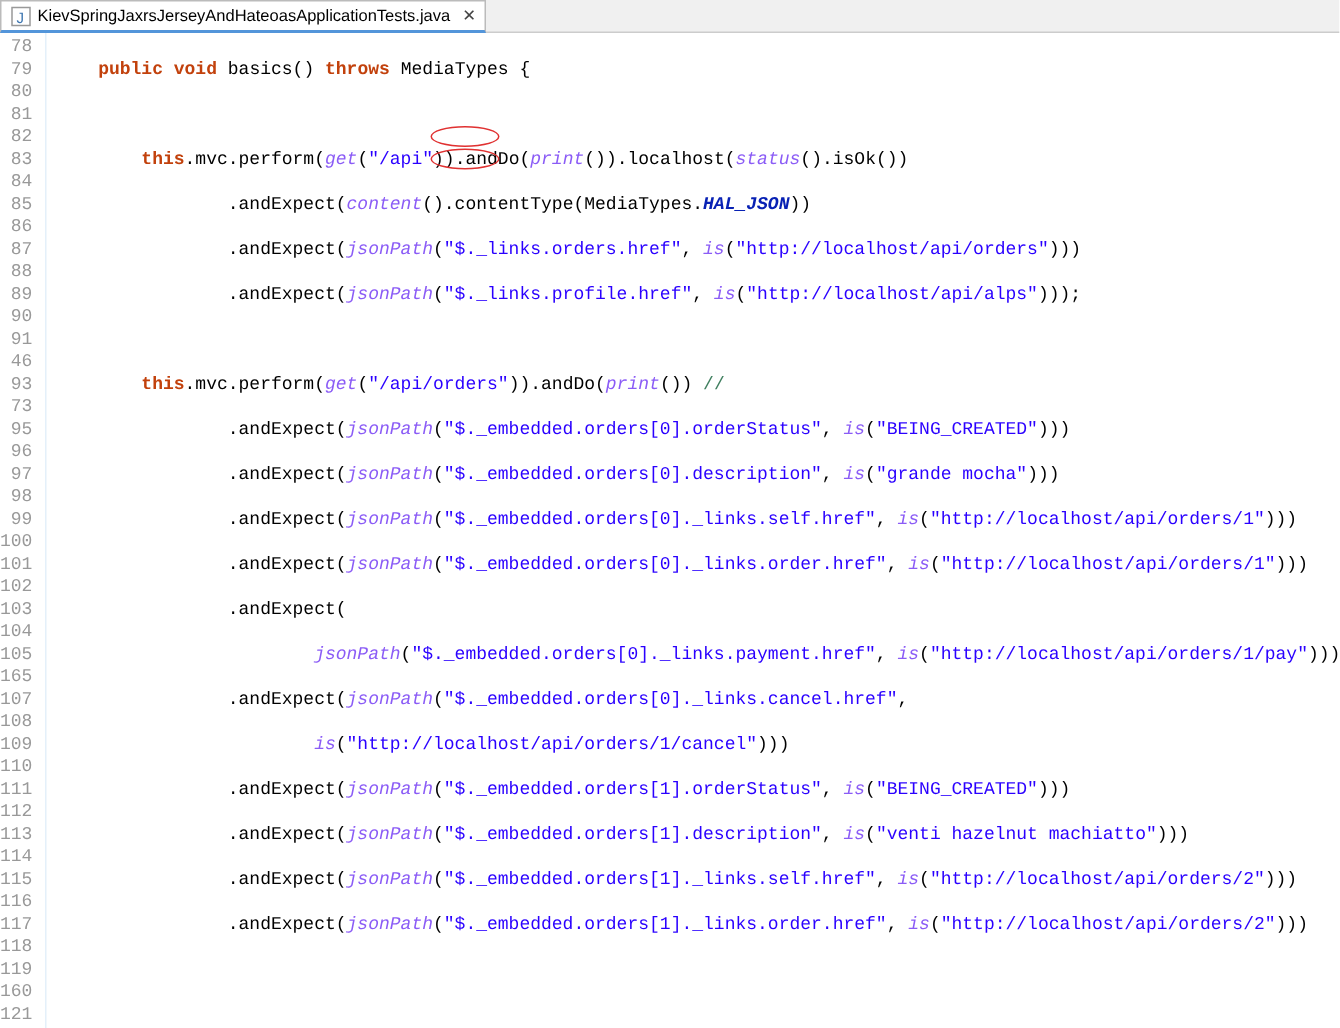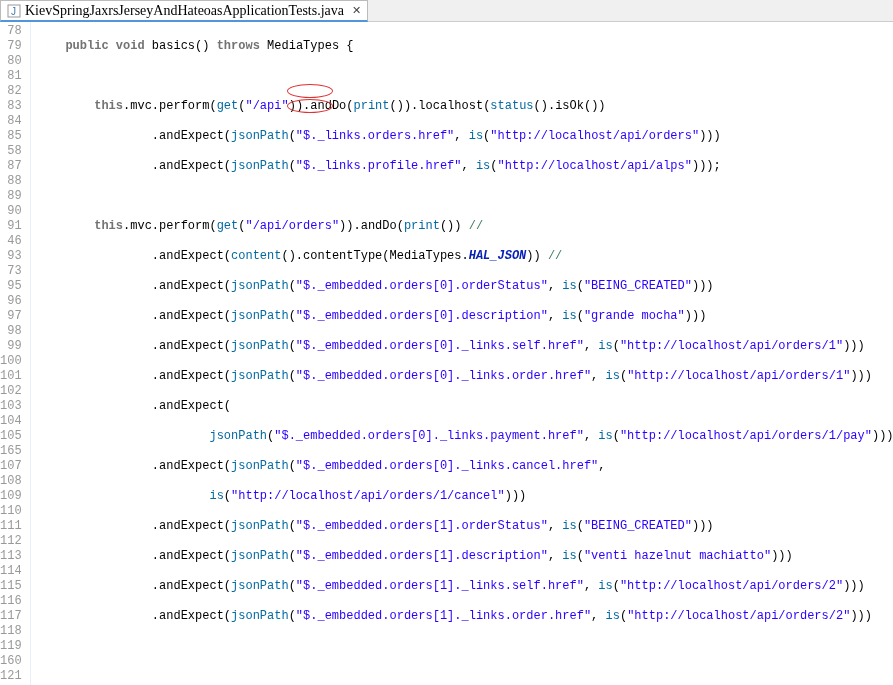--- a/index.html
+++ b/index.html
@@ -1,29 +1,29 @@
 <!DOCTYPE html>
 <html><head>
   <meta charset="utf-8">
   <style>
     * { margin: 0; padding: 0; box-sizing: border-box; }
     body { font-family: Consolas, Monaco, 'Courier New', monospace; font-size: 12px; background: #fff; }
     .tab-bar { background: #f0f0f0; border-bottom: 1px solid #ccc; display: flex; height: 22px; }
     .tab { display: flex; align-items: center; background: #fff; border: 1px solid #bbb; border-bottom: 2px solid #5395da; padding: 0 6px; gap: 4px; height: 22px; }
     .tab-icon { display: inline-flex; }
-    .tab-label { font-family: Liberation Serif, serif; font-size: 14px; color: #000; }
+    .tab-label { font-family: Liberation Sans, sans-serif; font-size: 11px; color: #000; }
     .tab-close { font-family: Tahoma, Arial, sans-serif; font-size: 11px; color: #444; margin-left: 4px; }
     .editor { display: flex; height: calc(100% - 22px); background: #fff; }
     .gutter { width: 40px; background: #fff; text-align: right; padding-right: 8px; border-right: 1px solid #e4f0fa; color: #999; line-height: 15px; padding-top: 2px; }
     .code { flex: 1; padding-left: 6px; line-height: 15px; padding-top: 2px; white-space: pre; overflow: hidden; }
     .line { height: 15px; }
-    .kw { color: #737373; font-weight: bold; }
+    .kw { color: #c2410c; font-weight: bold; }
     .str { color: #2a00ff; }
     .cmt { color: #3f7f5f; }
-    .sit { color: #0369a1; }
+    .sit { color: #8b5cf6; font-style: italic; }
     .sbi { color: #0821b4; font-weight: bold; font-style: italic; }
     .blk { color: #000; }
     .circle1 { position: absolute; border: 1.5px solid #e03131; border-radius: 50%; width: 46px; height: 14px; pointer-events: none; }
     .circle2 { position: absolute; border: 1.5px solid #e03131; border-radius: 50%; width: 46px; height: 14px; pointer-events: none; }
     .code-wrapper { position: relative; }
   </style>
 </head>
 <body>
 
 <div class="tab-bar">
@@ -42,21 +42,21 @@
 <div class="editor">
   <div class="gutter" id="gutter">
       <div class="line">78</div>
       <div class="line">79</div>
       <div class="line">80</div>
       <div class="line">81</div>
       <div class="line">82</div>
       <div class="line">83</div>
       <div class="line">84</div>
       <div class="line">85</div>
-      <div class="line">58</div>
+      <div class="line">86</div>
       <div class="line">87</div>
       <div class="line">88</div>
       <div class="line">89</div>
       <div class="line">90</div>
       <div class="line">91</div>
       <div class="line">46</div>
       <div class="line">93</div>
       <div class="line">73</div>
       <div class="line">95</div>
       <div class="line">96</div>
@@ -86,25 +86,25 @@
       <div class="line">160</div>
       <div class="line">121</div>
     </div>
   <div class="code-wrapper">
     <div class="circle1" style="left:256px; top:62px;"></div>
     <div class="circle2" style="left:256px; top:77px;"></div>
     <div class="code">
 <div class="line"><span>    </span><span class="kw">public</span> <span class="kw">void</span><span class="blk"> basics() </span><span class="kw">throws</span><span class="blk"> MediaTypes {</span></div>
 <div class="line"></div>
 <div class="line"><span>        </span><span class="kw">this</span><span class="blk">.mvc.perform(</span><span class="sit">get</span><span class="blk">(</span><span class="str">"/api"</span><span class="blk">)).andDo(</span><span class="sit">print</span><span class="blk">()).localhost(</span><span class="sit">status</span><span class="blk">().isOk())</span></div>
+<div class="line"><span>                </span><span class="blk">.andExpect(</span><span class="sit">content</span><span class="blk">().contentType(MediaTypes.</span><span class="sbi">HAL_JSON</span><span class="blk">))</span></div>
 <div class="line"><span>                </span><span class="blk">.andExpect(</span><span class="sit">jsonPath</span><span class="blk">(</span><span class="str">"$._links.orders.href"</span><span class="blk">, </span><span class="sit">is</span><span class="blk">(</span><span class="str">"http://localhost/api/orders"</span><span class="blk">)))</span></div>
 <div class="line"><span>                </span><span class="blk">.andExpect(</span><span class="sit">jsonPath</span><span class="blk">(</span><span class="str">"$._links.profile.href"</span><span class="blk">, </span><span class="sit">is</span><span class="blk">(</span><span class="str">"http://localhost/api/alps"</span><span class="blk">)));</span></div>
 <div class="line"></div>
 <div class="line"><span>        </span><span class="kw">this</span><span class="blk">.mvc.perform(</span><span class="sit">get</span><span class="blk">(</span><span class="str">"/api/orders"</span><span class="blk">)).andDo(</span><span class="sit">print</span><span class="blk">()) </span><span class="cmt">//</span></div>
-<div class="line"><span>                </span><span class="blk">.andExpect(</span><span class="sit">content</span><span class="blk">().contentType(MediaTypes.</span><span class="sbi">HAL_JSON</span><span class="blk">)) </span><span class="cmt">//</span></div>
 <div class="line"><span>                </span><span class="blk">.andExpect(</span><span class="sit">jsonPath</span><span class="blk">(</span><span class="str">"$._embedded.orders[0].orderStatus"</span><span class="blk">, </span><span class="sit">is</span><span class="blk">(</span><span class="str">"BEING_CREATED"</span><span class="blk">)))</span></div>
 <div class="line"><span>                </span><span class="blk">.andExpect(</span><span class="sit">jsonPath</span><span class="blk">(</span><span class="str">"$._embedded.orders[0].description"</span><span class="blk">, </span><span class="sit">is</span><span class="blk">(</span><span class="str">"grande mocha"</span><span class="blk">)))</span></div>
 <div class="line"><span>                </span><span class="blk">.andExpect(</span><span class="sit">jsonPath</span><span class="blk">(</span><span class="str">"$._embedded.orders[0]._links.self.href"</span><span class="blk">, </span><span class="sit">is</span><span class="blk">(</span><span class="str">"http://localhost/api/orders/1"</span><span class="blk">)))</span></div>
 <div class="line"><span>                </span><span class="blk">.andExpect(</span><span class="sit">jsonPath</span><span class="blk">(</span><span class="str">"$._embedded.orders[0]._links.order.href"</span><span class="blk">, </span><span class="sit">is</span><span class="blk">(</span><span class="str">"http://localhost/api/orders/1"</span><span class="blk">)))</span></div>
 <div class="line"><span>                </span><span class="blk">.andExpect(</span></div>
 <div class="line"><span>                        </span><span class="sit">jsonPath</span><span class="blk">(</span><span class="str">"$._embedded.orders[0]._links.payment.href"</span><span class="blk">, </span><span class="sit">is</span><span class="blk">(</span><span class="str">"http://localhost/api/orders/1/pay"</span><span class="blk">)))</span></div>
 <div class="line"><span>                </span><span class="blk">.andExpect(</span><span class="sit">jsonPath</span><span class="blk">(</span><span class="str">"$._embedded.orders[0]._links.cancel.href"</span><span class="blk">,</span></div>
 <div class="line"><span>                        </span><span class="sit">is</span><span class="blk">(</span><span class="str">"http://localhost/api/orders/1/cancel"</span><span class="blk">)))</span></div>
 <div class="line"><span>                </span><span class="blk">.andExpect(</span><span class="sit">jsonPath</span><span class="blk">(</span><span class="str">"$._embedded.orders[1].orderStatus"</span><span class="blk">, </span><span class="sit">is</span><span class="blk">(</span><span class="str">"BEING_CREATED"</span><span class="blk">)))</span></div>
 <div class="line"><span>                </span><span class="blk">.andExpect(</span><span class="sit">jsonPath</span><span class="blk">(</span><span class="str">"$._embedded.orders[1].description"</span><span class="blk">, </span><span class="sit">is</span><span class="blk">(</span><span class="str">"venti hazelnut machiatto"</span><span class="blk">)))</span></div>

